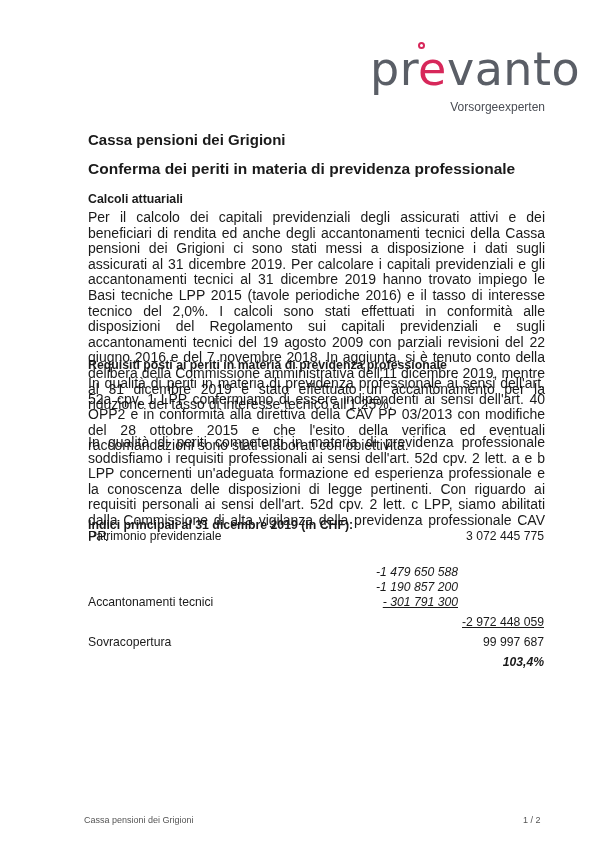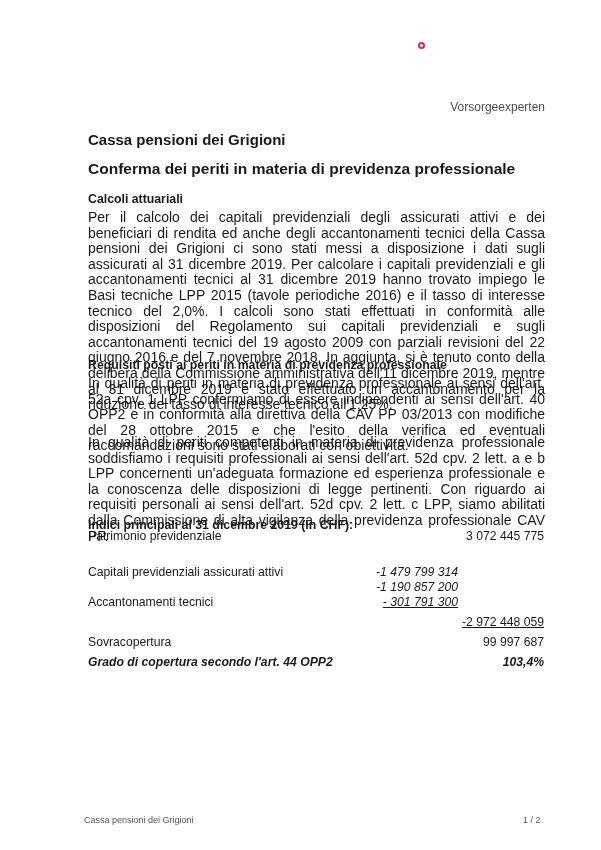--- a/index.html
+++ b/index.html
@@ -22,20 +22,21 @@
   .row .mid { position: absolute; right: 80px; top: 0; font-style: italic; text-align: right; }
   .row .rt { position: absolute; right: -6px; top: 0; text-align: left; }
   .ul { text-decoration: underline; }
   .bi { font-weight: bold; font-style: italic; }
   .footer { position: absolute; top: 815px; font-size: 9px; color: #555; }
 </style>
 </head>
 <body>
 
 <div class="logo">
+  <div class="logo-word"><span>pr</span><span class="accent"><span>e</span></span><span>vanto</span></div>
   <div class="logo-ring"></div>
   <div class="logo-sub">Vorsorgeexperten</div>
 </div>
 
 <div class="h1">Cassa pensioni dei Grigioni</div>
 <div class="h2">Conferma dei periti in materia di previdenza professionale</div>
 
 <div class="h3" style="top:192px">Calcoli attuariali</div>
 <div class="para" style="top:210px">Per il calcolo dei capitali previdenziali degli assicurati attivi e dei beneficiari di rendita ed anche degli accantonamenti tecnici della Cassa pensioni dei Grigioni ci sono stati messi a disposizione i dati sugli assicurati al 31 dicembre 2019. Per calcolare i capitali previdenziali e gli accantonamenti tecnici al 31 dicembre 2019 hanno trovato impiego le Basi tecniche LPP 2015 (tavole periodiche 2016) e il tasso di interesse tecnico del 2,0%. I calcoli sono stati effettuati in conformità alle disposizioni del Regolamento sui capitali previdenziali e sugli accantonamenti tecnici del 19 agosto 2009 con parziali revisioni del 22 giugno 2016 e del 7 novembre 2018. In aggiunta, si è tenuto conto della delibera della Commissione amministrativa dell'11 dicembre 2019, mentre al 31 dicembre 2019 è stato effettuato un accantonamento per la riduzione del tasso di interesse tecnico all'1,25%.</div>
 
@@ -43,36 +44,34 @@
 <div class="para" style="top:376px">In qualità di periti in materia di previdenza professionale ai sensi dell'art. 52a cpv. 1 LPP confermiamo di essere indipendenti ai sensi dell'art. 40 OPP2 e in conformità alla direttiva della CAV PP 03/2013 con modifiche del 28 ottobre 2015 e che l'esito della verifica ed eventuali raccomandazioni sono stati elaborati con obiettività.</div>
 <div class="para" style="top:435px">In qualità di periti competenti in materia di previdenza professionale soddisfiamo i requisiti professionali ai sensi dell'art. 52d cpv. 2 lett. a e b LPP concernenti un'adeguata formazione ed esperienza professionale e la conoscenza delle disposizioni di legge pertinenti. Con riguardo ai requisiti personali ai sensi dell'art. 52d cpv. 2 lett. c LPP, siamo abilitati dalla Commissione di alta vigilanza della previdenza professionale CAV PP.</div>
 
 <div class="h3" style="top:518px">Indici principali al 31 dicembre 2019 (in CHF):</div>
 
 <div class="row" style="top:529px">
   <span class="lbl">Patrimonio previdenziale</span>
   <span class="rt">3 072 445 775</span>
 </div>
 <div class="row" style="top:565px">
-  <span class="lbl">Capitali previdenziali assicurati attivi</span>
-  <span class="mid">-1 479 799 314</span>
+  <span class="mid">-1 479 650 588</span>
 </div>
 <div class="row" style="top:580px">
   <span class="mid">-1 190 857 200</span>
 </div>
 <div class="row" style="top:595px">
   <span class="lbl">Accantonamenti tecnici</span>
   <span class="mid ul">- 301 791 300</span>
 </div>
 <div class="row" style="top:615px">
   <span class="rt ul">-2 972 448 059</span>
 </div>
 <div class="row" style="top:635px">
   <span class="lbl">Sovracopertura</span>
   <span class="rt">99 997 687</span>
 </div>
 <div class="row" style="top:655px">
-  <span class="lbl bi">Grado di copertura secondo l'art. 44 OPP2</span>
   <span class="rt bi">103,4%</span>
 </div>
 
 <div class="footer" style="left:84px">Cassa pensioni dei Grigioni</div>
 <div class="footer" style="left:523px">1 / 2</div>
 
 </body></html>

